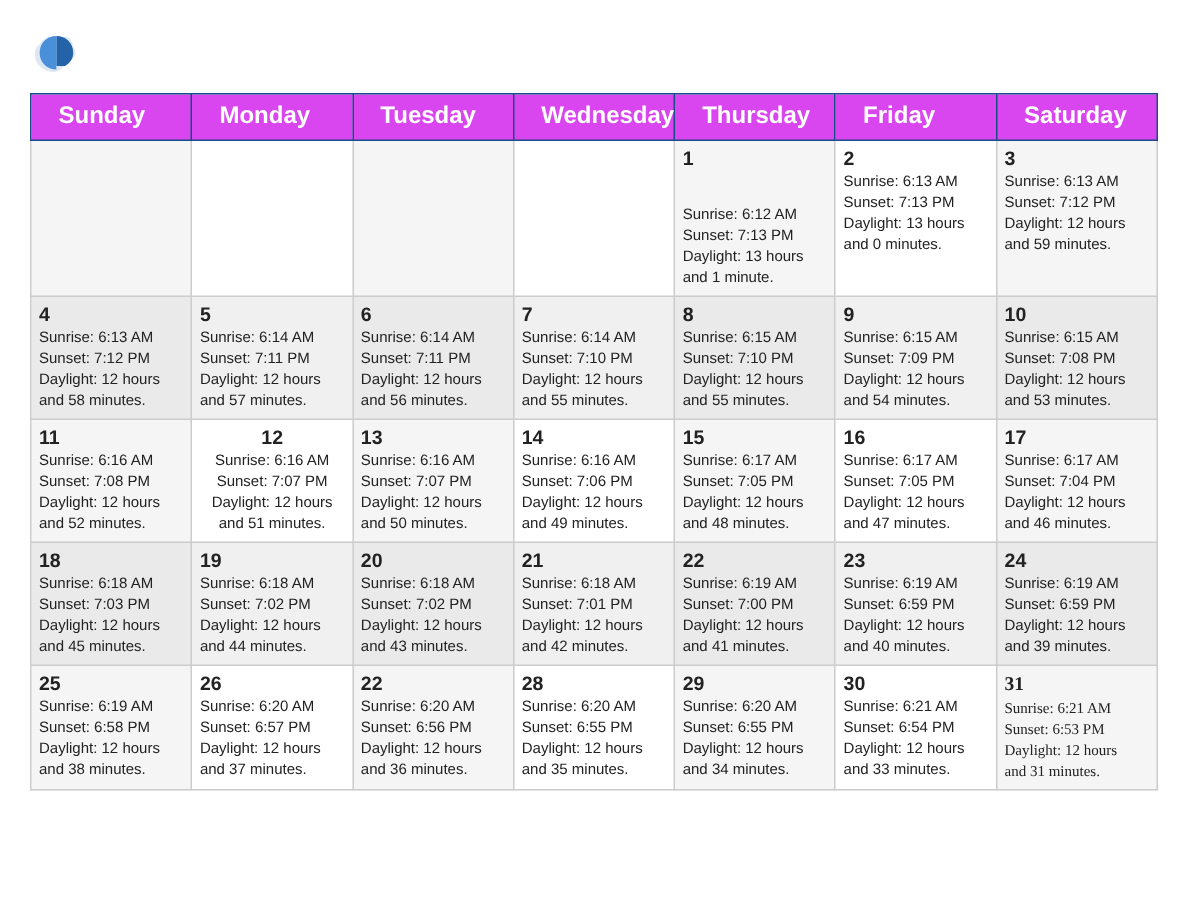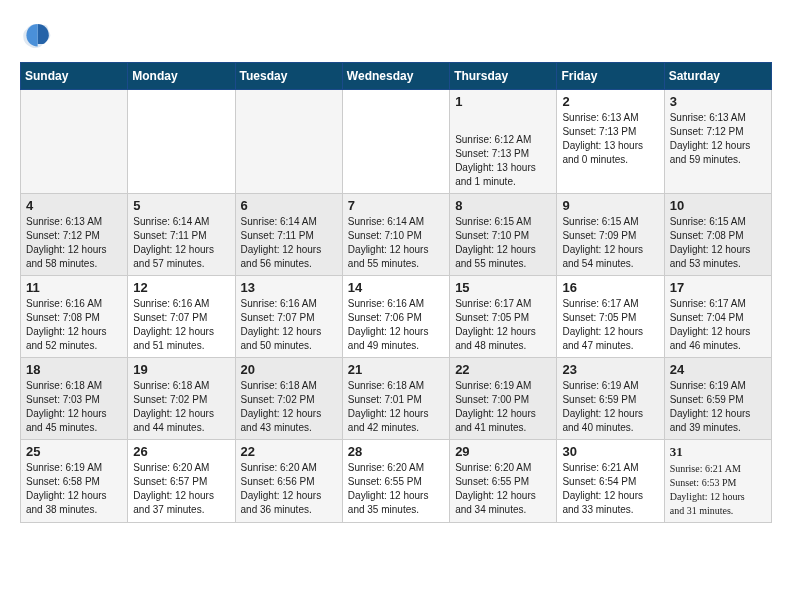--- a/index.html
+++ b/index.html
@@ -45,25 +45,25 @@
     .subtitle {
       font-size: 15px;
       color: #444;
     }
     table {
       width: 100%;
       border-collapse: collapse;
       table-layout: fixed;
     }
     th {
-      background-color: #0c4a6e;
+      background-color: #d946ef;
       color: #fff;
-      font-size: 12px;
+      font-size: 16px;
       font-weight: bold;
-      padding: 6px 4px;
+      padding: 6px 18px;
       text-align: left;
       border: 1px solid #1a4a8a;
     }
     td {
       border: 1px solid #ccc;
       vertical-align: top;
       padding: 4px 5px;
       font-size: 10px;
       color: #222;
       min-height: 80px;
@@ -212,21 +212,21 @@
         </td>
       </tr>
       <tr>
         <td style="background: rgb(245, 245, 245);">
           <span class="day-num">11</span>
           <div class="day-info" style="white-space: pre-line;">Sunrise: 6:16 AM
 Sunset: 7:08 PM
 Daylight: 12 hours
 and 52 minutes.</div>
         </td>
-        <td style="background: rgb(255, 255, 255);">
+        <td style="background: rgb(255, 255, 255); text-align: center;">
           <span class="day-num">12</span>
           <div class="day-info" style="white-space: pre-line;">Sunrise: 6:16 AM
 Sunset: 7:07 PM
 Daylight: 12 hours
 and 51 minutes.</div>
         </td>
         <td style="background: rgb(245, 245, 245);">
           <span class="day-num">13</span>
           <div class="day-info" style="white-space: pre-line;">Sunrise: 6:16 AM
 Sunset: 7:07 PM

